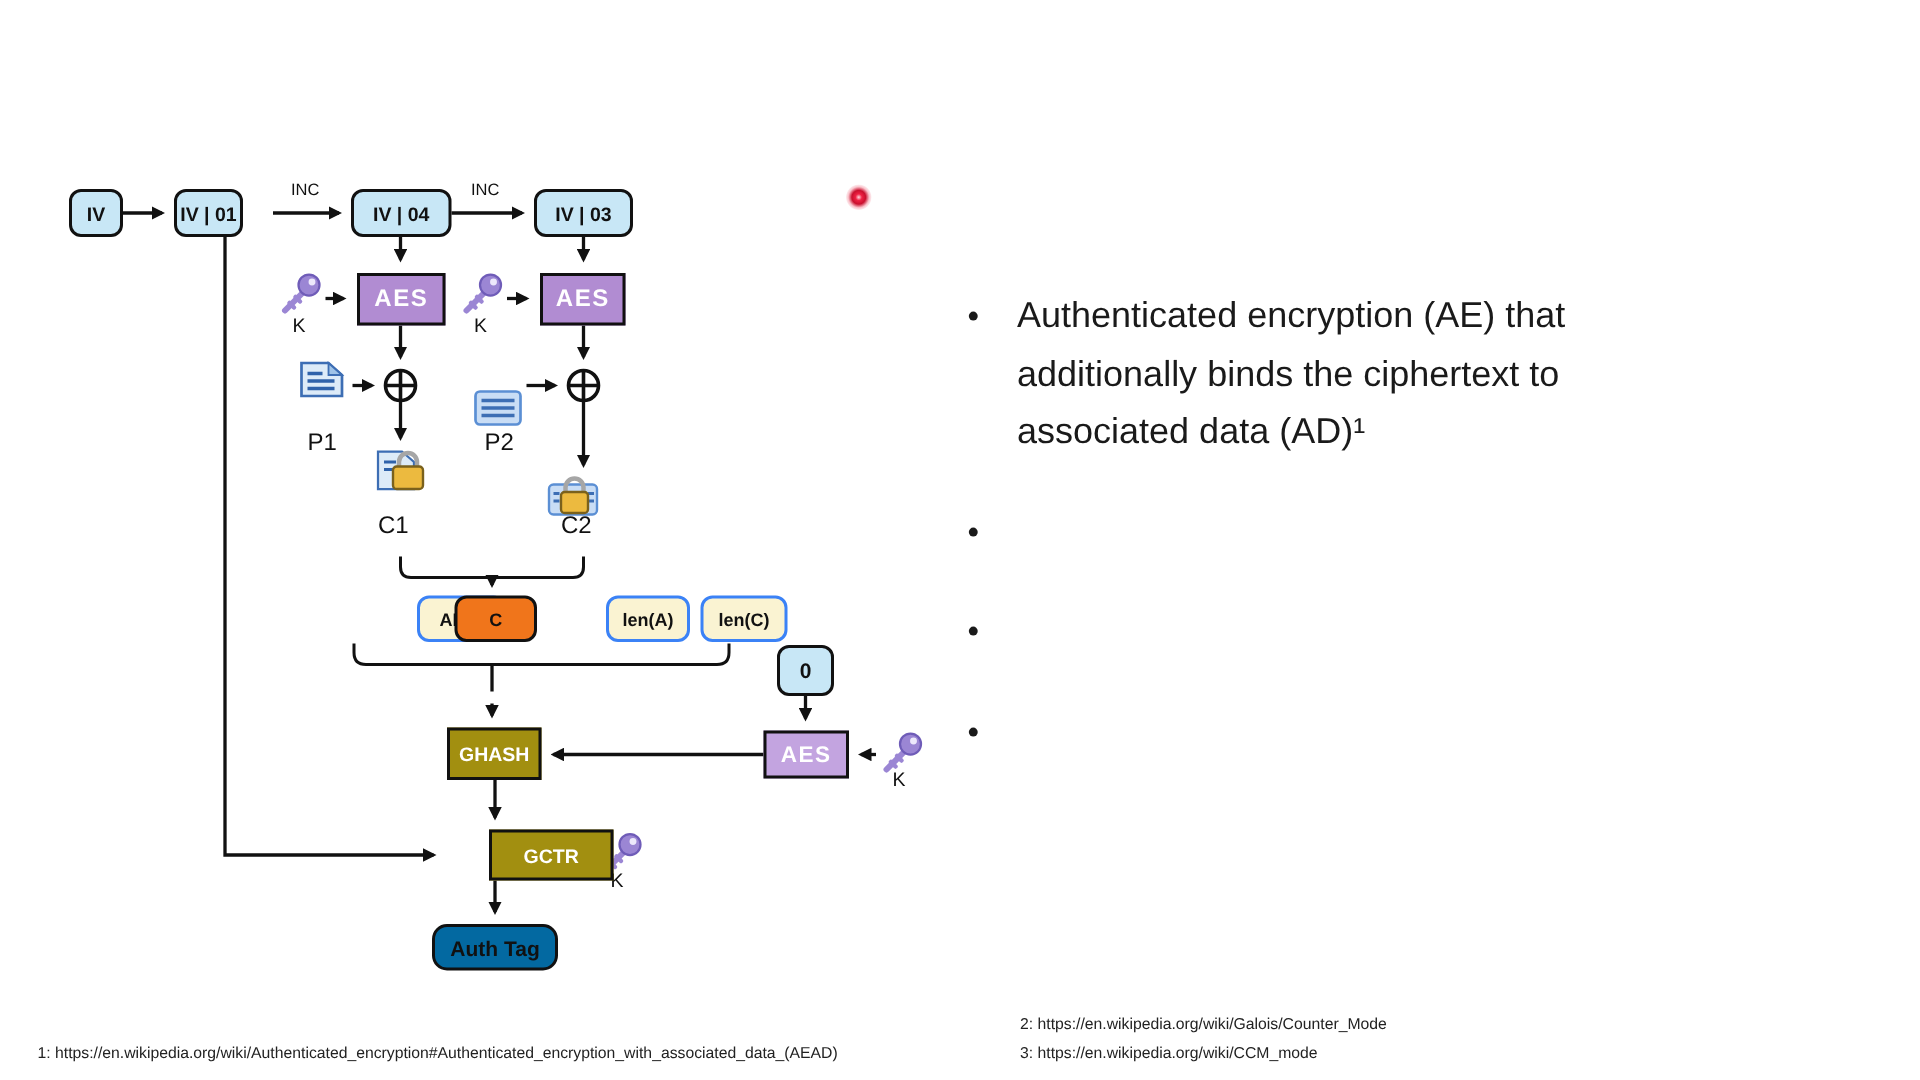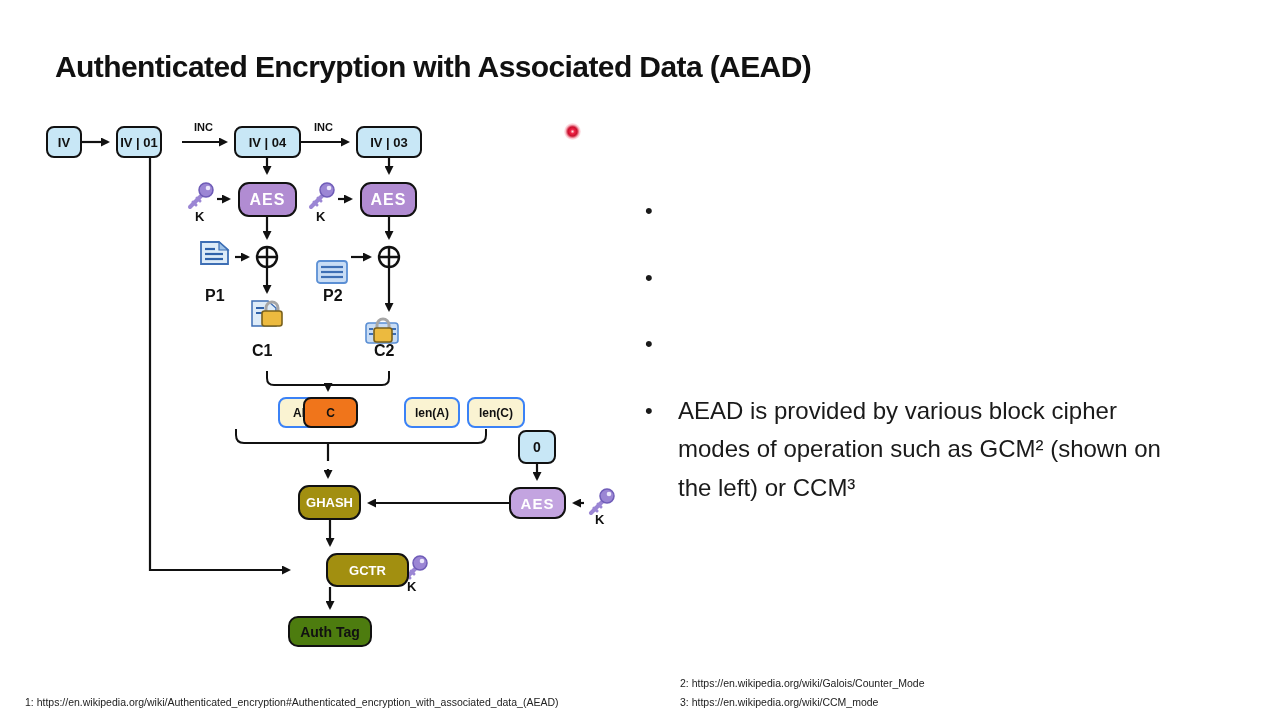--- a/index.html
+++ b/index.html
@@ -4,46 +4,46 @@
 <style>
   html,body{margin:0;padding:0;background:#ffffff;}
   .slide{position:relative;width:1280px;height:720px;background:#ffffff;overflow:hidden;
          font-family:"Liberation Sans", sans-serif;color:#1a1a1a;}
 
   .page-title{position:absolute;left:55px;top:50px;font-size:30px;font-weight:bold;
               letter-spacing:-0.6px;color:#111;white-space:nowrap;}
 
   
   .dbox{position:absolute;box-sizing:border-box;display:flex;align-items:center;justify-content:center;
-        font-weight:bold;color:#111;border-radius:11px;}
+        font-weight:bold;color:#111;}
   .blue{background:#c8e7f6;border:2.5px solid #111;border-radius:8px;font-size:13px;}
   .purple{background:#b18cd2;border:2.5px solid #111;color:#fff;font-size:16px;letter-spacing:1px;}
   .lpurple{background:#c3a4e0;border:2px solid #111;color:#fff;font-size:15px;letter-spacing:1px;}
   .cream{background:#faf3d2;border:2px solid #3b82f6;border-radius:8px;font-size:12px;margin-left:40px;}
   .orangec{background:#f0751b;border:2px solid #111;border-radius:8px;font-size:12px;}
   .olive{background:#a28f10;border:2px solid #111;color:#fff;font-size:13px;}
-  .authtag{background:#4d7c0f;border:2.5px solid #111;border-radius:10px;font-size:14px;}
+  .authtag{background:#0369a1;border:2.5px solid #111;border-radius:10px;font-size:14px;}
 
   #box-iv{left:46px;top:126px;width:36px;height:32px;}
   #box-iv01{left:116px;top:126px;width:46px;height:32px;}
   #box-iv02{left:234px;top:126px;width:67px;height:32px;}
   #box-iv03{left:356px;top:126px;width:66px;height:32px;}
   #box-aes1{left:238px;top:182px;width:59px;height:35px;}
   #box-aes2{left:360px;top:182px;width:57px;height:35px;}
   #box-ada{left:238px;top:397px;width:59px;height:31px;}
   #box-c{left:303px;top:397px;width:55px;height:31px;}
   #box-lena{left:364px;top:397px;width:56px;height:31px;}
   #box-lenc{left:427px;top:397px;width:58px;height:31px;}
   #box-zero{left:518px;top:430px;width:38px;height:34px;font-size:14px;}
   #box-ghash{left:298px;top:485px;width:63px;height:35px;}
   #box-aes3{left:509px;top:487px;width:57px;height:32px;}
   #box-gctr{left:300px;top:553px;width:83px;height:34px;margin-left:26px;}
   #box-authtag{left:288px;top:616px;width:84px;height:31px;}
 
-  .dlabel{position:absolute;font-weight:bold;color:#111;white-space:nowrap;}
+  .dlabel{position:absolute;font-weight:normal;color:#111;white-space:nowrap;}
   .inc{font-size:11px;}
   .klab{font-size:13px;}
   .pclab{font-size:16px;}
   #lbl-inc1{left:194px;top:121px;}
   #lbl-inc2{left:314px;top:121px;}
   #lbl-k1{left:195px;top:209px;}
   #lbl-k2{left:316px;top:209px;}
   #lbl-k3{left:595px;top:512px;}
   #lbl-k4{left:407px;top:579px;}
   #lbl-p1{left:205px;top:287px;}
@@ -77,21 +77,20 @@
   .fnote{position:absolute;font-size:10.5px;color:#222;white-space:nowrap;}
   #fn1{left:25px;top:696px;}
   #fn2{left:680px;top:677px;}
   #fn3{left:680px;top:696px;}
 </style>
 </head>
 <body>
 
 <div class="slide">
 
-  <div class="page-title">Authenticated Encryption with Associated Data (AEAD)</div>
 
   <svg id="connectors" width="1280" height="720" viewBox="0 0 1280 720">
     <defs>
       <marker id="ah" markerWidth="9" markerHeight="9" refX="7" refY="4.5" orient="auto" markerUnits="userSpaceOnUse">
         <path d="M0,0 L9,4.5 L0,9 Z" fill="#111"></path>
       </marker>
     </defs>
     <g stroke="#111" stroke-width="2.2" fill="none">
       <path d="M82,142 H108" marker-end="url(#ah)"></path>
       <path d="M182,142 H226" marker-end="url(#ah)"></path>
@@ -219,32 +218,32 @@
   <div class="dbox lpurple" id="box-aes3">AES</div>
   <div class="dbox olive" id="box-ghash">GHASH</div>
   <div class="dbox olive" id="box-gctr">GCTR</div>
   <div class="dbox authtag" id="box-authtag">Auth Tag</div>
 
   <div class="laser"></div>
 
   <div class="bullets">
     <div class="bullet">
       <span class="dot">•</span>
-    </div>
-    <div class="bullet">
-      <span class="dot">•</span>
-    </div>
-    <div class="bullet">
-      <span class="dot">•</span>
-    </div>
-    <div class="bullet">
-      <span class="dot">•</span>
-      <span class="btext">AEAD is provided by various block cipher
-modes of operation such as GCM² (shown on
-the left) or CCM³</span>
+      <span class="btext">Authenticated encryption (AE) that
+additionally binds the ciphertext to
+associated data (AD)¹</span>
+    </div>
+    <div class="bullet">
+      <span class="dot">•</span>
+    </div>
+    <div class="bullet">
+      <span class="dot">•</span>
+    </div>
+    <div class="bullet">
+      <span class="dot">•</span>
     </div>
   </div>
 
   <div class="fnote" id="fn1">1: https://en.wikipedia.org/wiki/Authenticated_encryption#Authenticated_encryption_with_associated_data_(AEAD)</div>
   <div class="fnote" id="fn2">2: https://en.wikipedia.org/wiki/Galois/Counter_Mode</div>
   <div class="fnote" id="fn3">3: https://en.wikipedia.org/wiki/CCM_mode</div>
 
 </div>
 
 </body></html>

